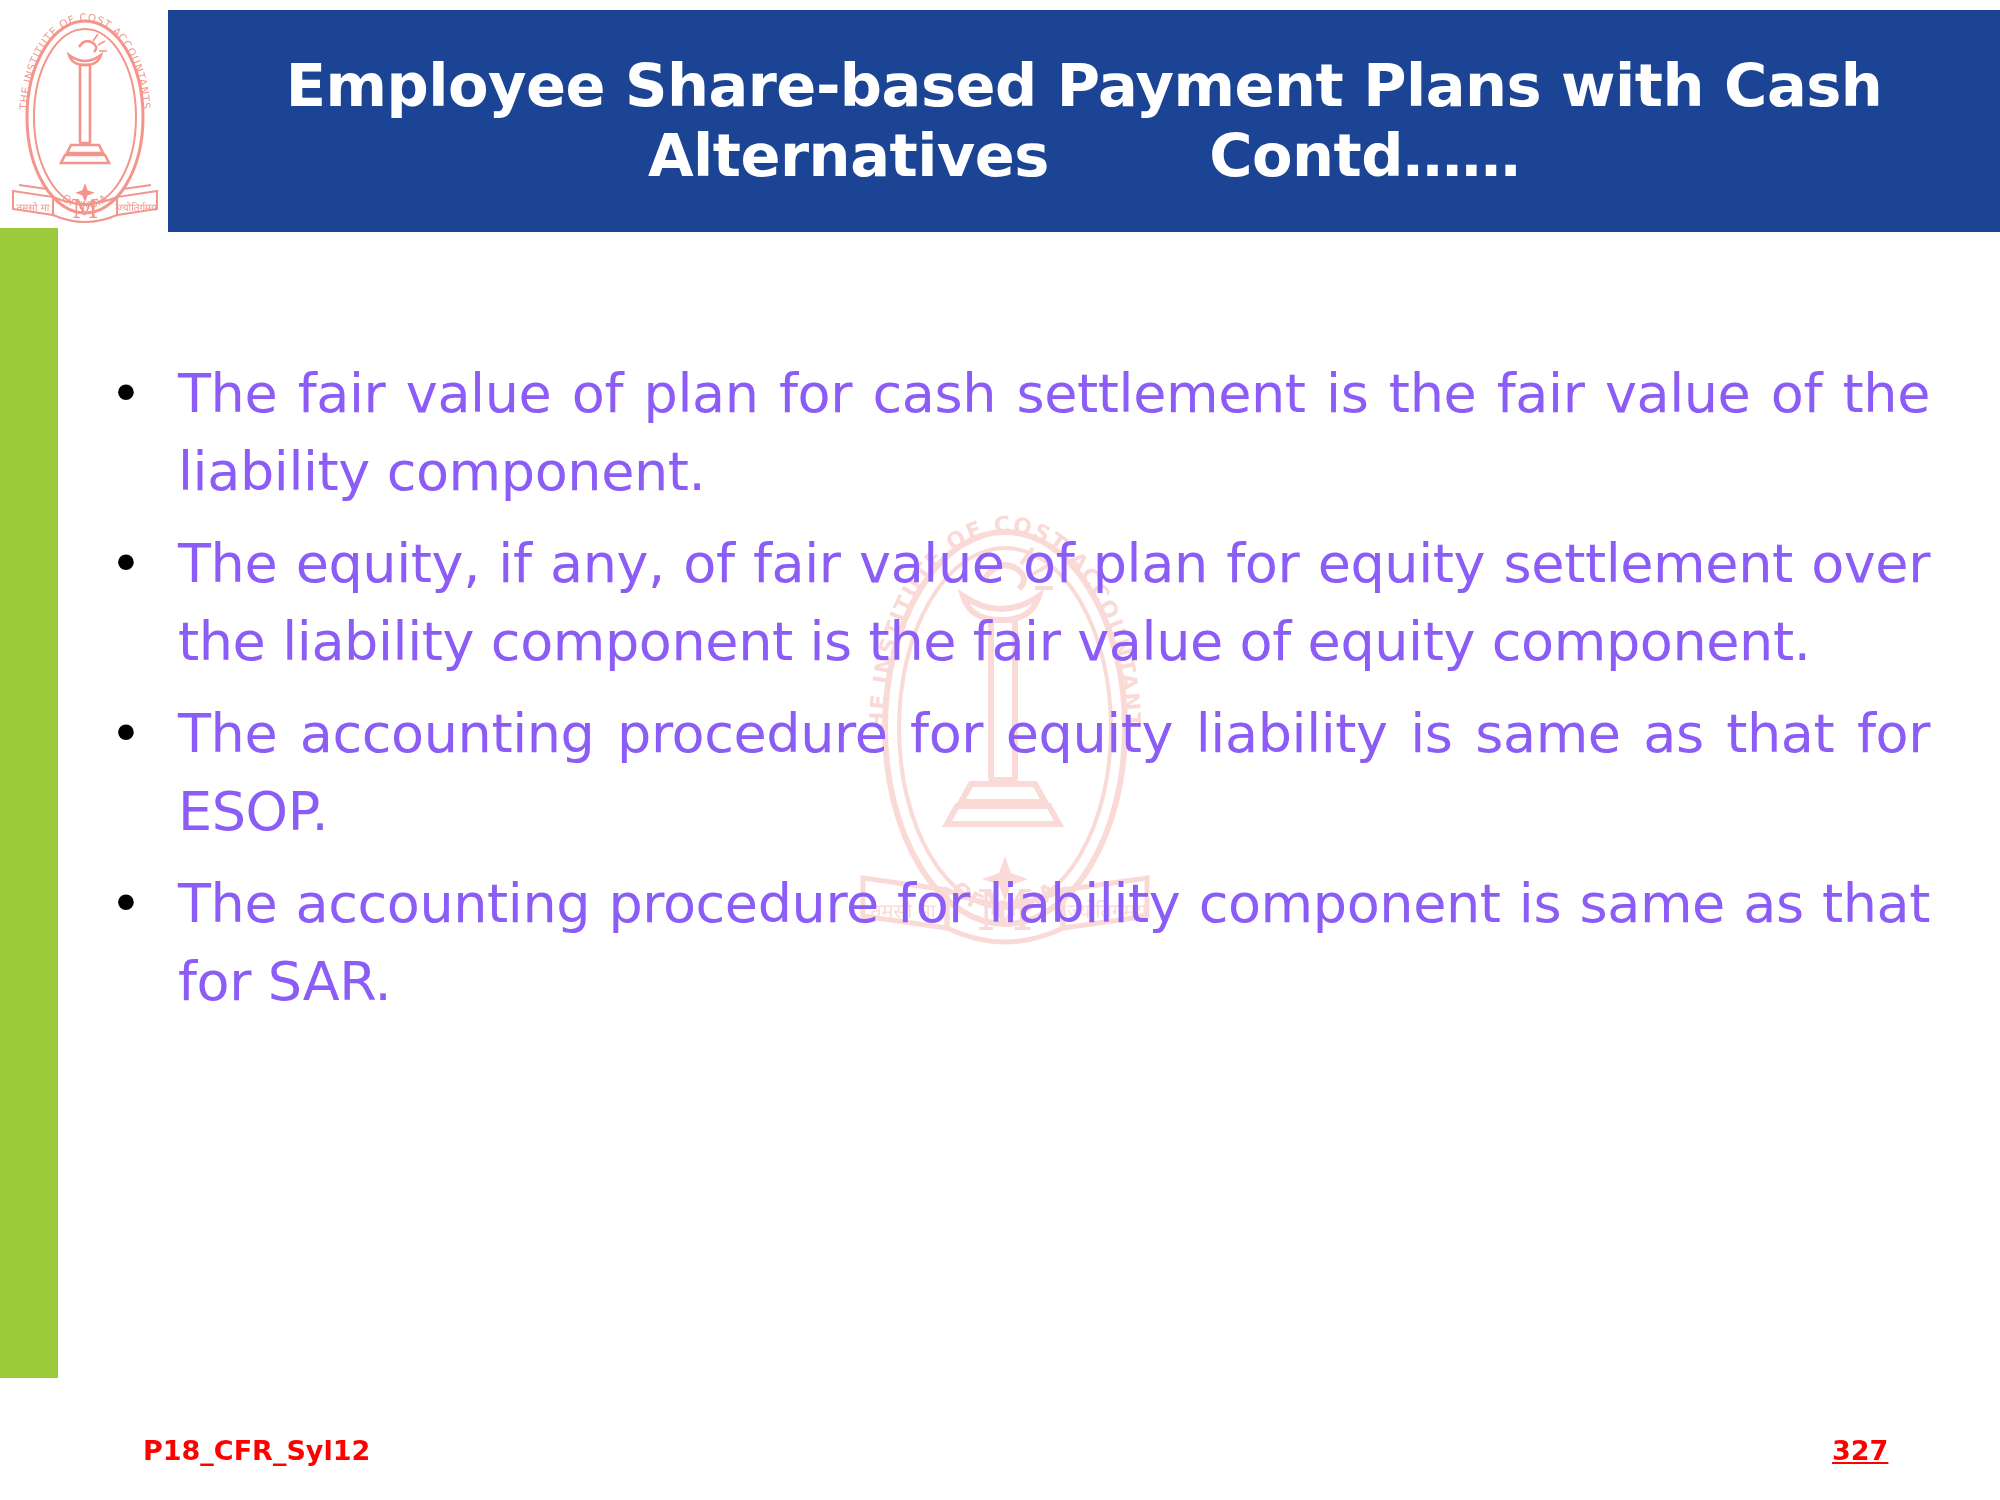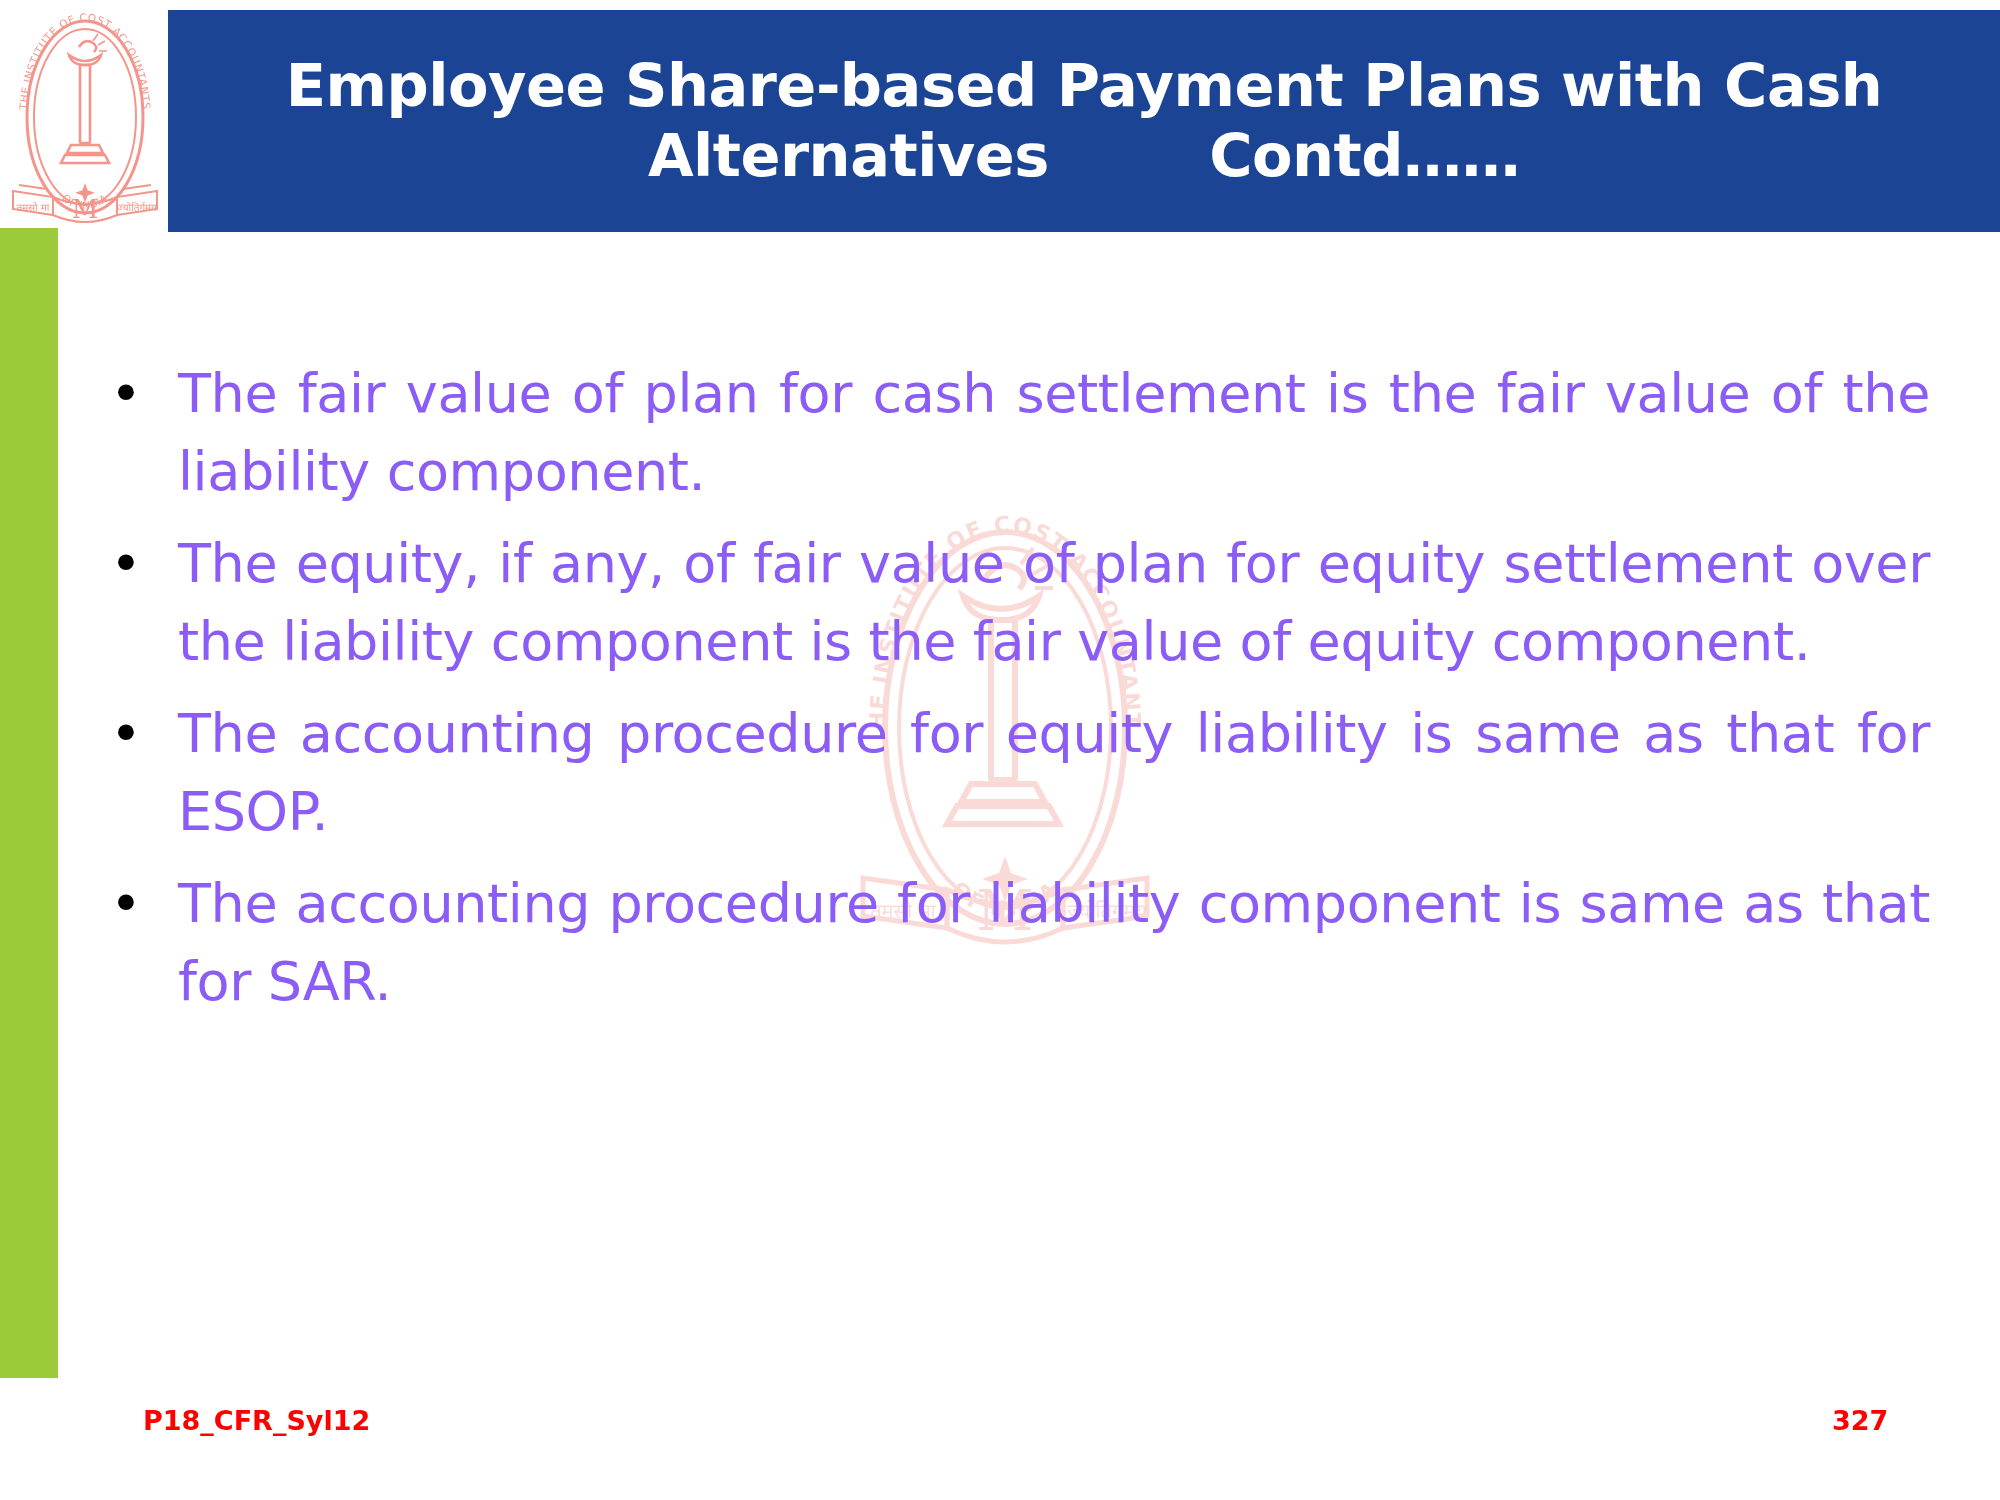--- a/index.html
+++ b/index.html
@@ -105,36 +105,36 @@
     letter-spacing: -0.4px;
     font-weight: 400;
     position: relative;
     z-index: 2;
   }
 
   
   #footer {
     position: absolute;
     left: 0;
-    top: 1405px;
+    top: 1435px;
     width: 1684px;
     height: 50px;
     padding-left: 24px;
   }
   .footer-text {
     position: absolute;
     color: #FF0000;
     font-family: "DejaVu Sans", sans-serif;
     font-weight: bold;
     font-size: 27px;
     white-space: nowrap;
   }
   #footer-code  { left: 143px;  top: 0; }
   #footer-org   { left: 627px;  top: 0; }
-  #footer-page  { left: 1832px; top: 0; }
+  #footer-page  { left: 1832px; top: 0; text-decoration: underline; }
 </style>
 </head>
 <body>
 
 <div id="green-stripe"></div>
 
 <div id="logo-wrap">
   <svg width="160" height="222" viewBox="0 0 160 222" xmlns="http://www.w3.org/2000/svg">
     <defs>
       <path id="arcTop" d="M 22,112 A 58,96 0 0 1 138,112" fill="none"></path>

